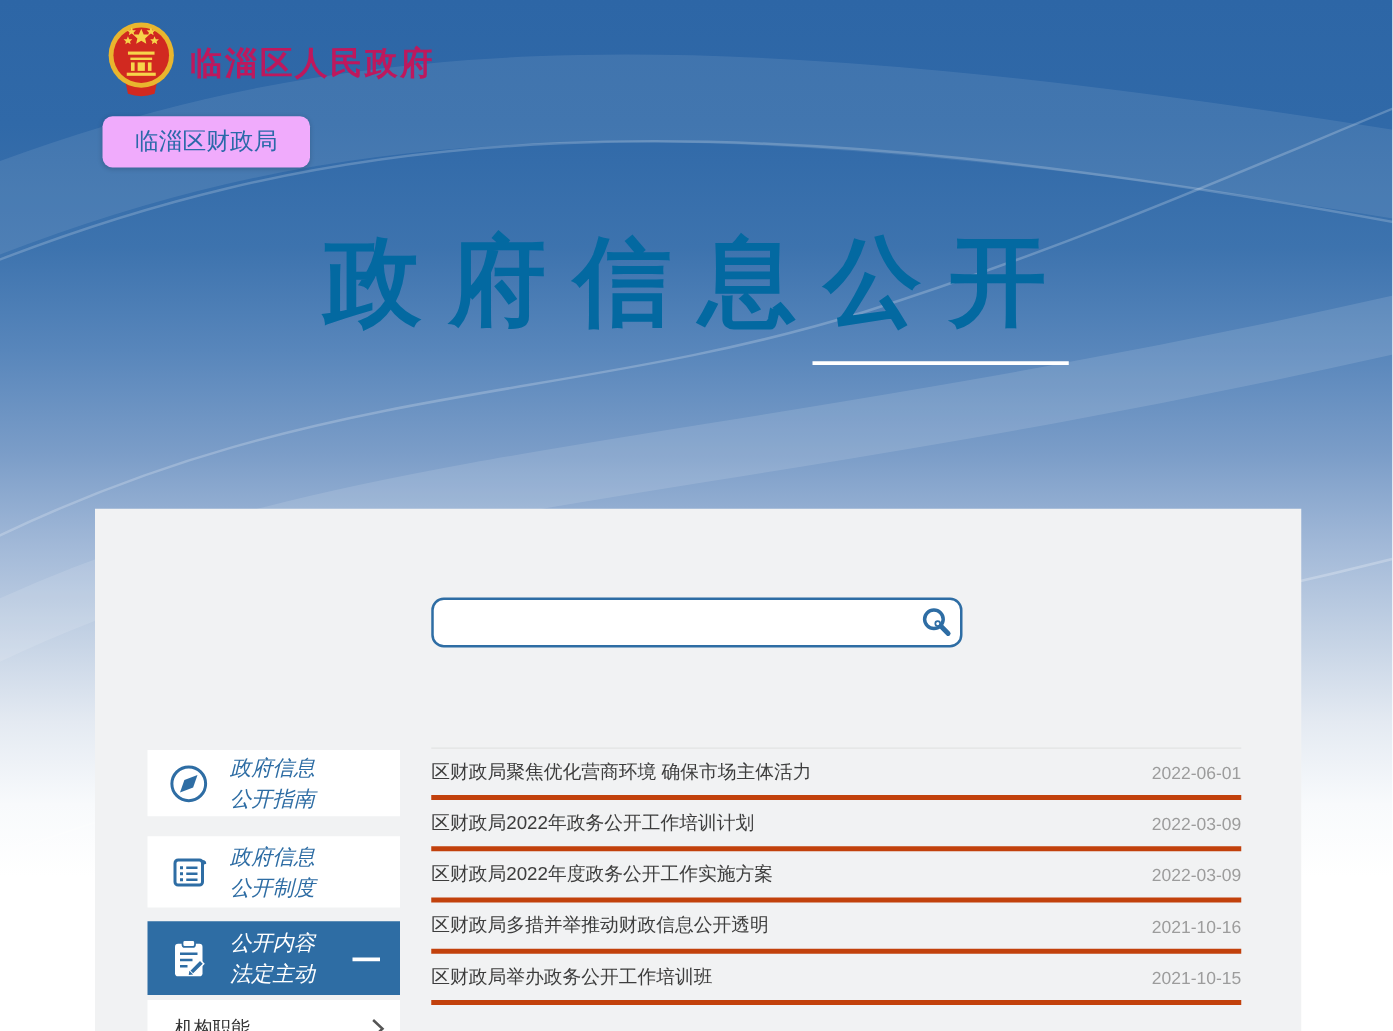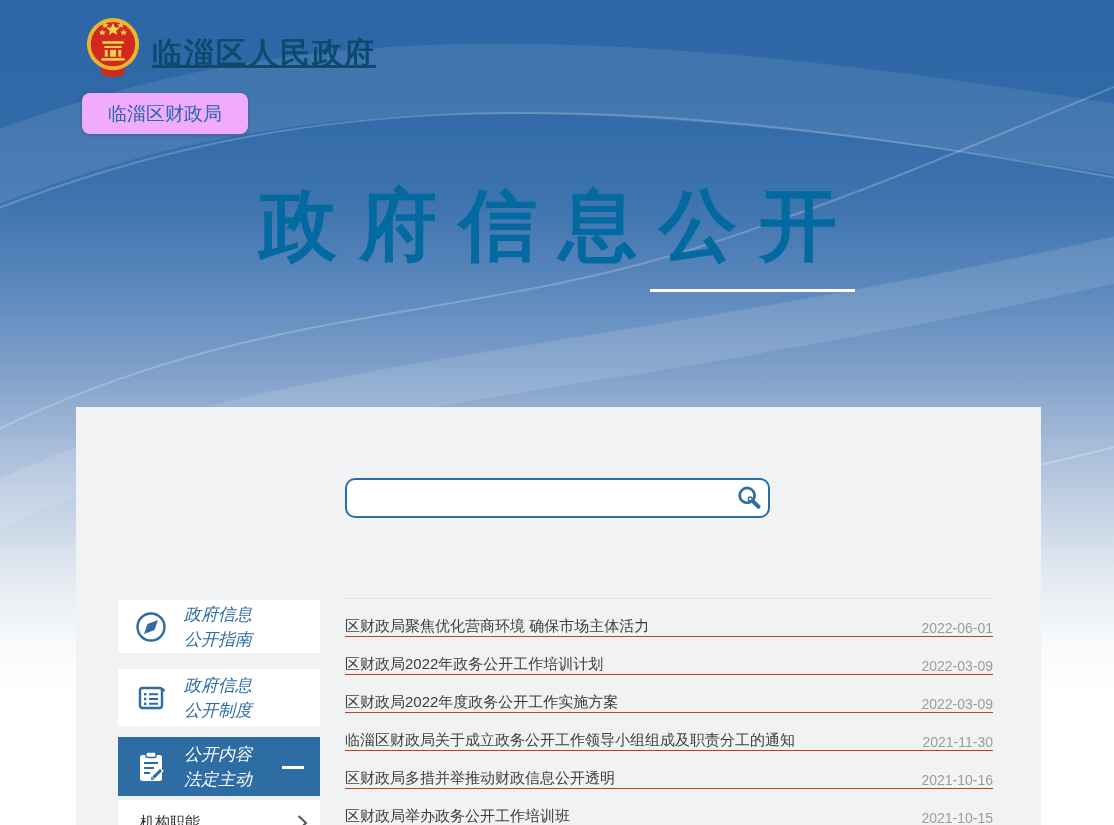--- a/index.html
+++ b/index.html
@@ -8,21 +8,21 @@
 
   
   .bg{position:absolute;inset:0;
       background:linear-gradient(180deg,
         #2d66a6 0%, #3069a8 12%, #3d73ae 24%, #5886bb 34%, #7b9dc8 44%,
         #a2b9d8 53%, #c5d3e5 62%, #e4eaf2 70%, #f8fafc 78%, #ffffff 85%);}
   .waves{position:absolute;inset:0;width:100%;height:100%;}
 
   
   .emblem{position:absolute;left:84px;top:17px;width:58px;height:62px;}
-  .site-name{position:absolute;left:152px;top:33px;color:#0c4a6e;font-size:30px;font-weight:bold;letter-spacing:2px;text-decoration:underline;}
+  .site-name{position:absolute;left:152px;top:33px;color:#be185d;font-size:26px;font-weight:bold;letter-spacing:2px;}
   .dept-badge{position:absolute;left:82px;top:93px;height:41px;line-height:41px;padding:0 26px;
       background:#f0abfc;border-radius:8px;color:#2b69a9;font-size:19px;
       box-shadow:0 1px 4px rgba(0,0,0,.18);cursor:pointer;}
 
   
   .hero-title{position:absolute;left:2px;top:186px;width:100%;text-align:center;color:#0369a1;
       font-size:78px;font-weight:bold;letter-spacing:22px;line-height:1;white-space:nowrap;}
   .hero-underline{position:absolute;left:650px;top:289px;width:205px;height:3px;background:#fff;}
 
   
@@ -43,22 +43,22 @@
   .side-item .side-label{font-size:17px;line-height:25px;}
   .si-1{height:53px;margin-bottom:16px;}
   .si-2{height:57px;margin-bottom:11px;}
   .si-3{height:59px;margin-bottom:4px;background:#2e6da4;color:#fff;position:relative;}
   .minus-bar{position:absolute;right:16px;top:50%;margin-top:-1px;width:22px;height:3px;background:#fff;}
   .side-sub{height:45px;background:#fff;display:flex;align-items:center;justify-content:space-between;
       padding:0 12px 0 22px;color:#333;font-size:15px;cursor:pointer;}
 
   
   .news{position:absolute;left:269px;top:191px;width:648px;border-top:1px solid #e2e3e4;}
-  .news-row{height:37px;display:flex;align-items:flex-end;justify-content:space-between;
-      border-bottom:1px solid #c2410c;cursor:pointer;gap:20px;}
+  .news-row{height:37px;display:flex;align-items:center;justify-content:space-between;
+      border-bottom:4px solid #c2410c;cursor:pointer;gap:20px;}
   .news-title{font-size:15px;color:#3d3d3d;white-space:nowrap;overflow:hidden;text-overflow:ellipsis;}
   .news-date{font-size:14px;color:#9c9c9c;flex-shrink:0;margin-left:36px;}
 </style>
 </head>
 <body>
 
 <div class="stage">
 
   <div class="bg">
     <svg class="waves" viewBox="0 0 1114 825" preserveAspectRatio="none">
@@ -173,24 +173,20 @@
       </div>
       <div class="news-row">
         <span class="news-title">区财政局2022年政务公开工作培训计划</span>
         <span class="news-date">2022-03-09</span>
       </div>
       <div class="news-row">
         <span class="news-title">区财政局2022年度政务公开工作实施方案</span>
         <span class="news-date">2022-03-09</span>
       </div>
       <div class="news-row">
-        <span class="news-title">临淄区财政局关于成立政务公开工作领导小组组成及职责分工的通知</span>
-        <span class="news-date">2021-11-30</span>
-      </div>
-      <div class="news-row">
         <span class="news-title">区财政局多措并举推动财政信息公开透明</span>
         <span class="news-date">2021-10-16</span>
       </div>
       <div class="news-row">
         <span class="news-title">区财政局举办政务公开工作培训班</span>
         <span class="news-date">2021-10-15</span>
       </div>
     </div>
 
   </div>

